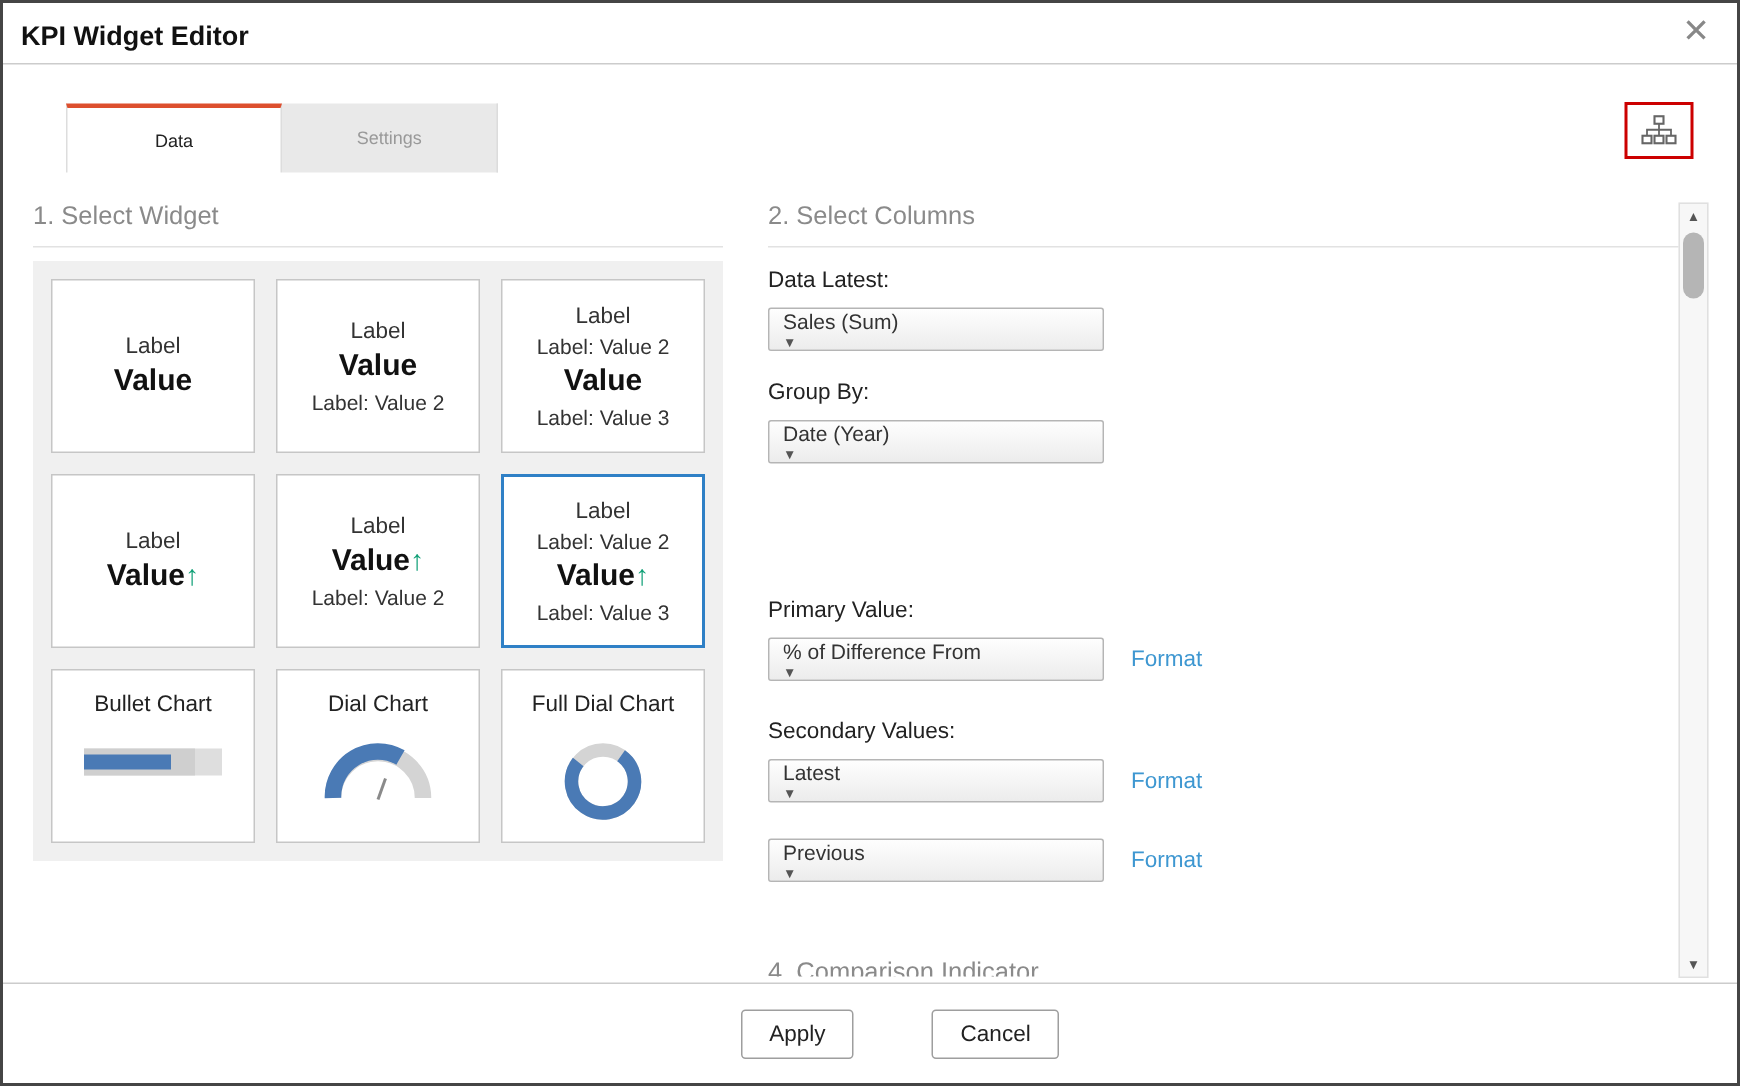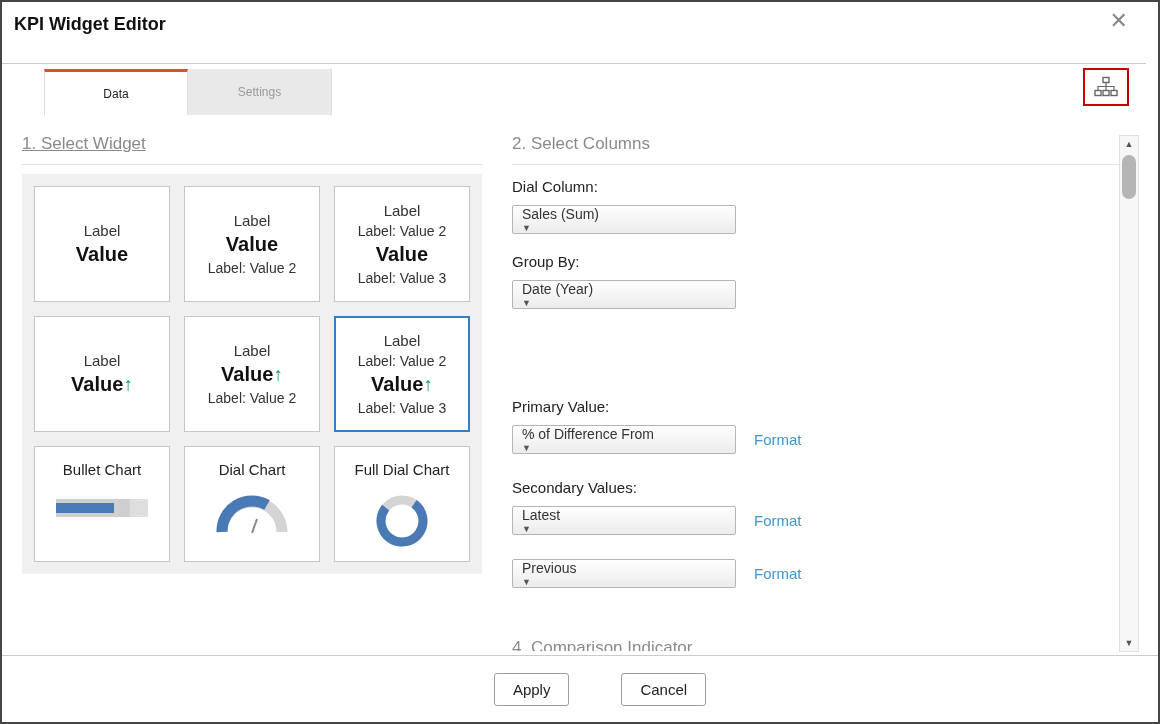--- a/index.html
+++ b/index.html
@@ -3,21 +3,21 @@
 <meta charset="utf-8">
 <style>
   * { margin:0; padding:0; box-sizing:border-box; }
   html,body { background:#fff; font-family:"Liberation Sans", sans-serif; }
   .window {
     position:relative; width:1160px; height:724px;
     border:2px solid #454545; background:#fff; overflow:hidden;
   }
 
   
-  .titlebar { position:absolute; top:0; left:0; right:12px; height:62px; border-bottom:1px solid #ccc; background:#fff;padding-left:14px; }
+  .titlebar { position:absolute; top:0; left:0; right:0; height:41px; border-bottom:1px solid #ccc; background:#fff;padding-left:14px; }
   .title { position:absolute; left:12px; top:12px; font-size:18px; font-weight:bold; color:#111; }
   .close { position:absolute; right:18px; top:8px; font-size:22px; color:#888; cursor:pointer; line-height:1; }
 
   
   .tabbar { position:absolute; top:67px; left:42px; height:46px; display:flex; }
   .tab {
     width:144px; height:46px; display:flex; align-items:center; justify-content:center;
     font-size:12px; color:#999; background:#e9e9e9; border-right:1px solid #dcdcdc; cursor:pointer;
   }
   .tab.active {
@@ -26,21 +26,21 @@
   }
 
   
   .hier-btn {
     position:absolute; top:66px; right:29px; width:46px; height:38px;
     border:2px solid #cc0000; background:#fff; display:flex; align-items:center; justify-content:center; cursor:pointer;
   }
 
   
   .sec-heading { font-size:17px; color:#8a8a8a; padding-bottom:10px; border-bottom:1px solid #e2e2e2; }
-  #h-widget { position:absolute; left:20px; top:132px; width:460px;text-decoration:underline; }
+  #h-widget { position:absolute; left:20px; top:132px; width:460px; }
   #h-columns { position:absolute; left:510px; top:132px; width:608px; }
   #h-showvalue { position:absolute; left:510px; top:353px; width:608px; }
   #h-comparison {
     position:absolute; left:510px; top:636px; width:608px; height:13px;
     overflow:hidden; font-size:17px; color:#8a8a8a;
   }
 
   
   .wgrid {
     position:absolute; left:20px; top:172px; width:460px;
@@ -189,21 +189,21 @@
       <svg width="58" height="58" viewBox="0 0 58 58">
         <circle cx="29" cy="29" r="21" fill="none" stroke="#d4d4d4" stroke-width="9"></circle>
         <circle cx="29" cy="29" r="21" fill="none" stroke="#4a7ab5" stroke-width="9" stroke-dasharray="100 32" transform="rotate(-55 29 29)"></circle>
       </svg>
     </div>
 
   </div>
 
   <div class="sec-heading" id="h-columns">2. Select Columns</div>
 
-  <div class="fld-label" style="left:510px; top:176px;">Dial Column:</div>
+  <div class="fld-label" style="left:510px; top:176px;">Data Latest:</div>
   <div class="dropdown" style="left:510px; top:203px;">
     <span class="dd-text">Sales (Sum)</span>
     <span class="dd-caret">▼</span>
   </div>
 
   <div class="fld-label" style="left:510px; top:251px;">Group By:</div>
   <div class="dropdown" style="left:510px; top:278px;">
     <span class="dd-text">Date (Year)</span>
     <span class="dd-caret">▼</span>
   </div>

